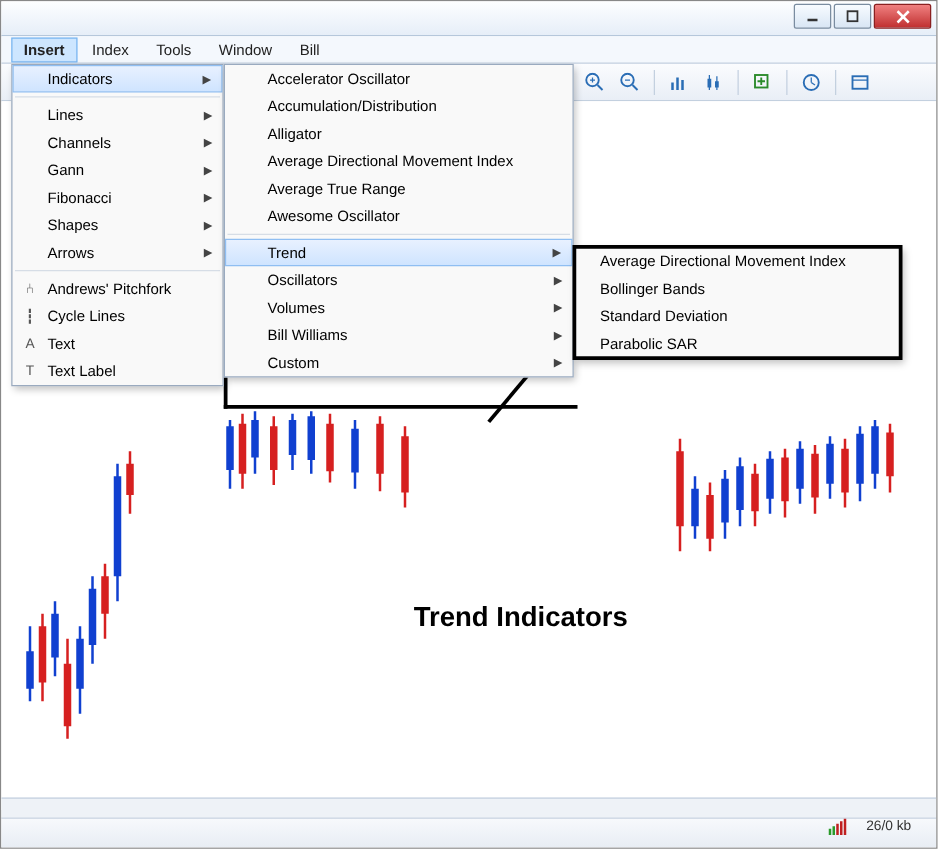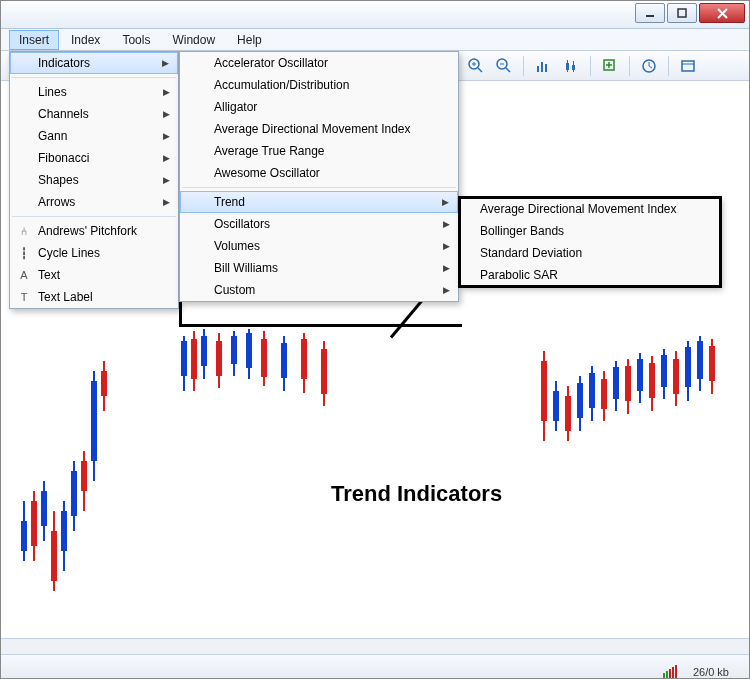--- a/index.html
+++ b/index.html
@@ -9,21 +9,21 @@
 .titlebar { height: 28px; background: linear-gradient(#fdfeff,#e6eef8); border-bottom: 1px solid #b5c7db; position: relative; }
 .win-controls { position: absolute; right: 4px; top: 2px; display: flex; gap: 2px; }
 .win-btn { width: 30px; height: 20px; border: 1px solid #7a8ca0; background: linear-gradient(#f7fbff,#d9e6f4); border-radius: 2px; display:flex;align-items:center;justify-content:center;font-size:10px;color:#333;cursor:default;}
 .win-btn.close { background: linear-gradient(#f08080,#c03030); color:#fff; border-color:#8a2020; width:46px;}
 .mdi-controls { position:absolute; right:6px; top:32px; display:flex; gap:4px;}
 .mdi-btn { width:16px; height:15px; border:1px solid #8aa0b8; background:#eef4fb; font-size:9px; display:flex;align-items:center;justify-content:center;color:#335;}
 
 
 .menubar { height: 22px; background:#f4f8fd; border-bottom:1px solid #c3d0df; display:flex; align-items:center; padding-left:8px; gap:2px; position:relative; z-index:5;}
 .menuitem { padding: 3px 10px; color:#222; cursor:default; }
-.menuitem.open { background:#cde6ff; border:1px solid #7bb6f0; padding:2px 9px; }
+.menuitem.open { background:#cde6ff; border:1px solid #7bb6f0; padding:2px 9px;font-weight:bold; }
 
 
 .toolbar { height:30px; background:linear-gradient(#fbfcfe,#e9eef6); border-bottom:1px solid #c3d0df; position:relative;}
 .tool-icons { position:absolute; right:50px; top:4px; display:flex; gap:6px; align-items:center;}
 .tool-icon { width:22px; height:22px; display:flex;align-items:center;justify-content:center; border:1px solid transparent;}
 .tool-sep { width:1px; height:20px; background:#c3d0df; margin:0 2px;}
 
 
 .dropdown { position:absolute; background:#f9f9f9; border:1px solid #9aaabf; box-shadow:2px 3px 6px rgba(0,0,0,.25); z-index:10;}
 .dd-insert { left:8px; top:50px; width:170px; }
@@ -48,21 +48,21 @@
 .candle .wick { position:absolute; left:2px; width:1.5px; background:currentColor; }
 .candle .body { position:absolute; left:0; width:6px; background:currentColor; }
 .cred { color:#d62020; }
 .cblue { color:#1040d0; }
 
 
 .anno-line { position:absolute; left:390px; top:335px; width:170px; height:3px; background:#000; transform-origin:left center; transform:rotate(-50deg); z-index:8;}
 .anno-text { position:absolute; left:330px; top:480px; font-size:22px; font-weight:bold; color:#000; z-index:8;}
 
 
-.statusbar { position:absolute; left:0; right:0; bottom:0; height:24px; background:linear-gradient(#f7f9fc,#e8edf4); border-top:1px solid #c3d0df; display:flex; align-items:flex-end; justify-content:flex-end; padding-right:20px; gap:16px;}
+.statusbar { position:absolute; left:0; right:0; bottom:0; height:24px; background:linear-gradient(#f7f9fc,#e8edf4); border-top:1px solid #c3d0df; display:flex; align-items:flex-start; justify-content:flex-end; padding-right:20px; gap:16px;}
 .conn-bars { display:flex; align-items:flex-end; gap:1px;}
 .conn-bars span{ width:2px; background:#2a9a2a;}
 .conn-bars span:nth-child(1){height:5px;} .conn-bars span:nth-child(2){height:7px;} .conn-bars span:nth-child(3){height:9px;background:#c02020;} .conn-bars span:nth-child(4){height:11px;background:#c02020;} .conn-bars span:nth-child(5){height:13px;background:#c02020;}
 .kb { color:#333; font-size:11px;}
 .tab-strip { position:absolute; left:0; right:0; bottom:24px; height:16px; background:#eef2f7; border-top:1px solid #c3d0df;}
 </style>
 </head>
 <body>
 
 <div class="titlebar">
@@ -84,21 +84,21 @@
         </svg>
       </div>
   </div>
 </div>
 
 <div class="menubar">
   <div class="menuitem open">Insert</div>
   <div class="menuitem">Index</div>
   <div class="menuitem">Tools</div>
   <div class="menuitem">Window</div>
-  <div class="menuitem">Help</div>
+  <div class="menuitem">Bill</div>
 </div>
 <div class="mdi-controls">
   <div class="mdi-btn">–</div>
   <div class="mdi-btn">❐</div>
   <div class="mdi-btn">×</div>
 </div>
 
 <div class="toolbar">
   <div class="tool-icons">
     <div class="tool-icon">

